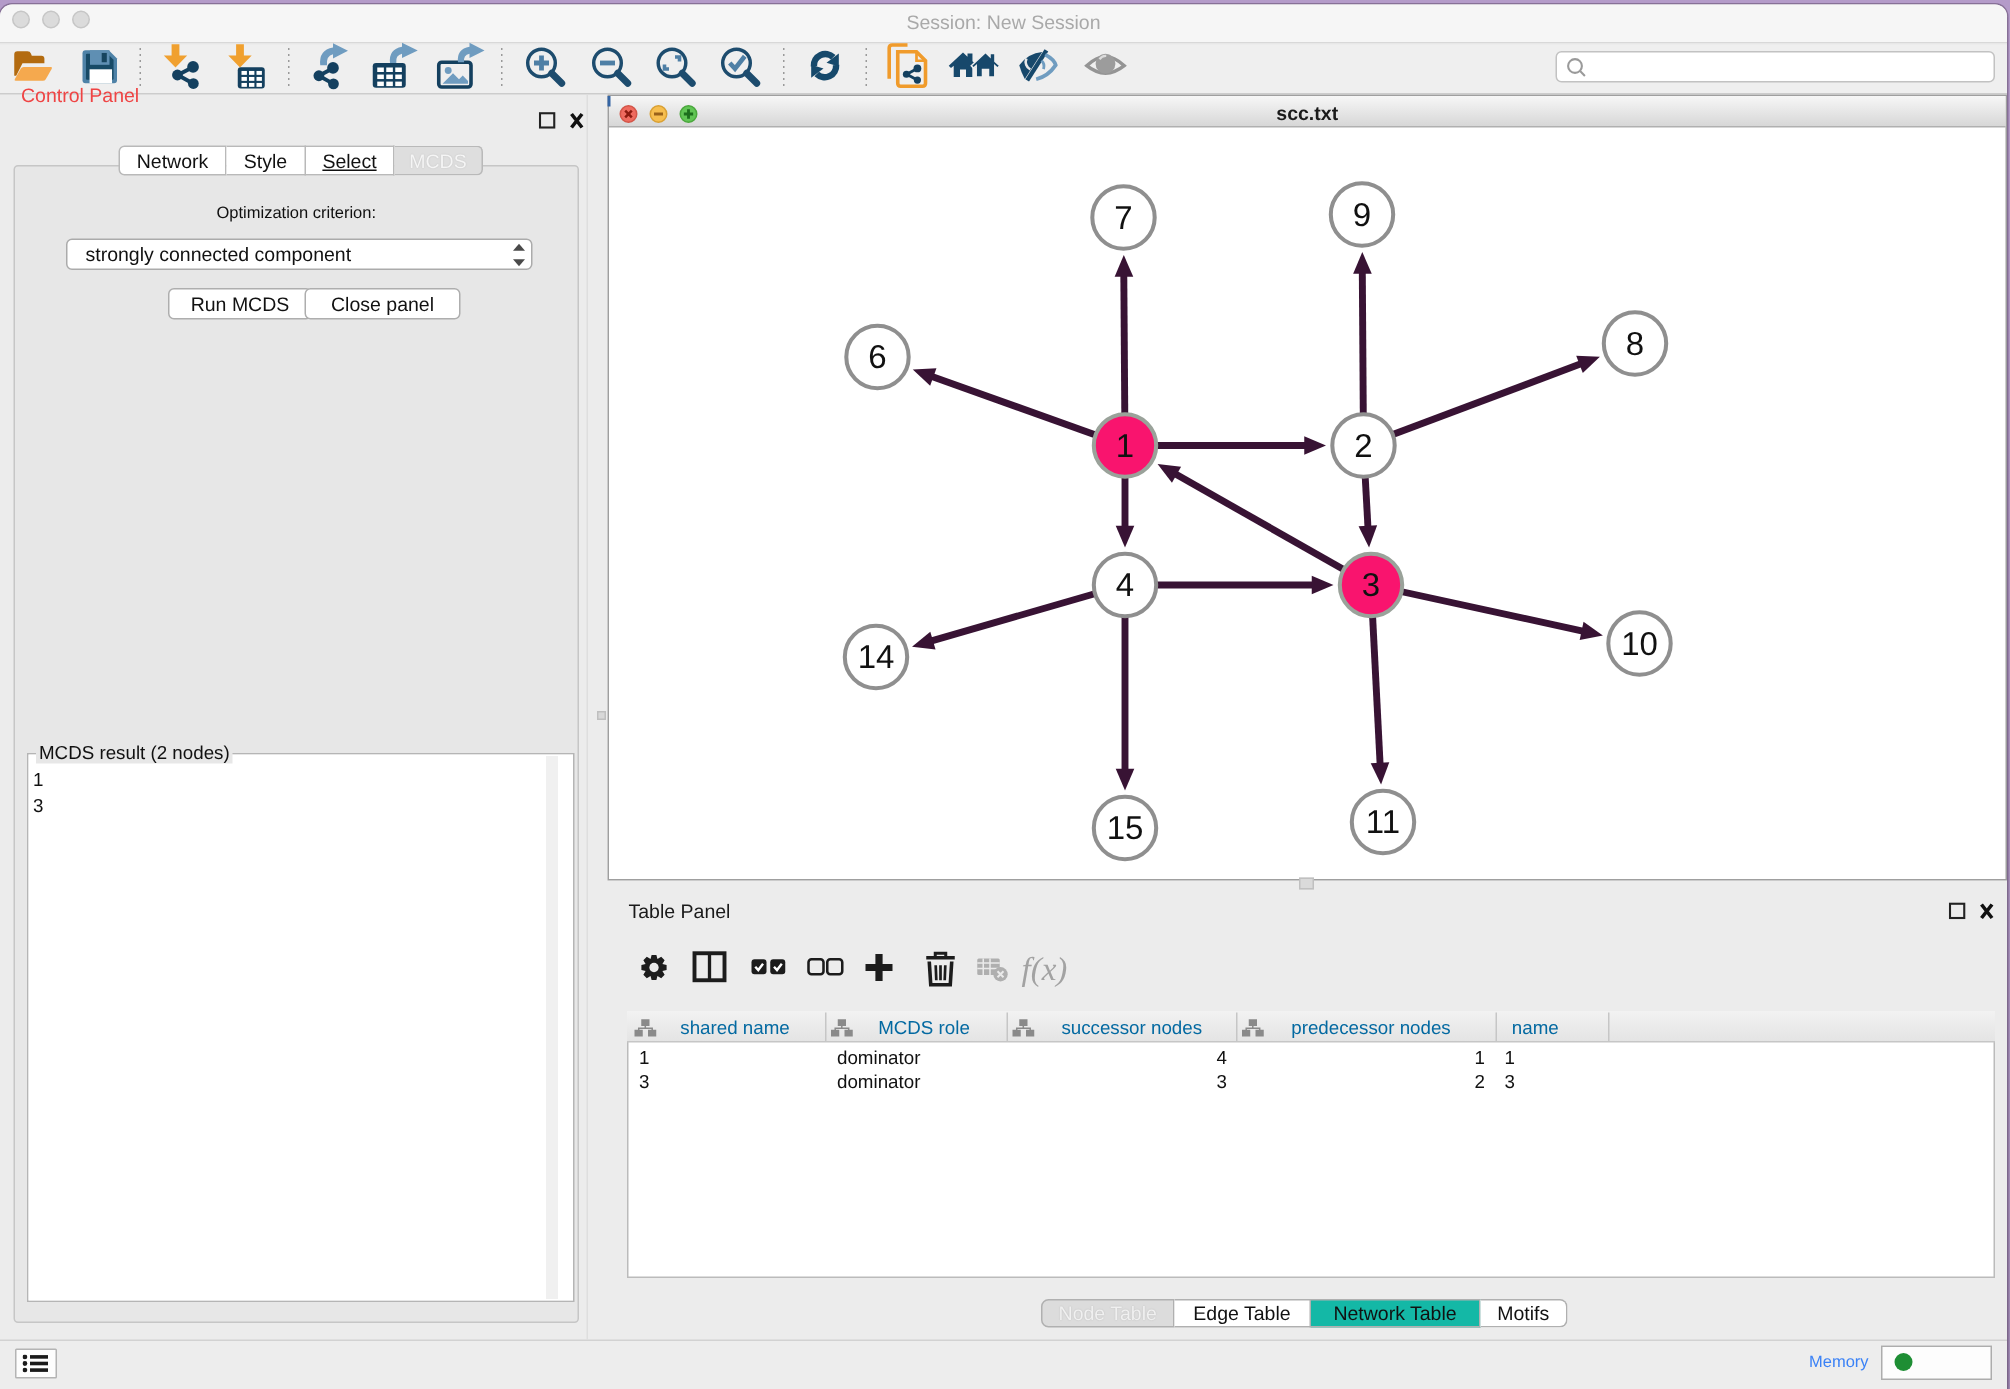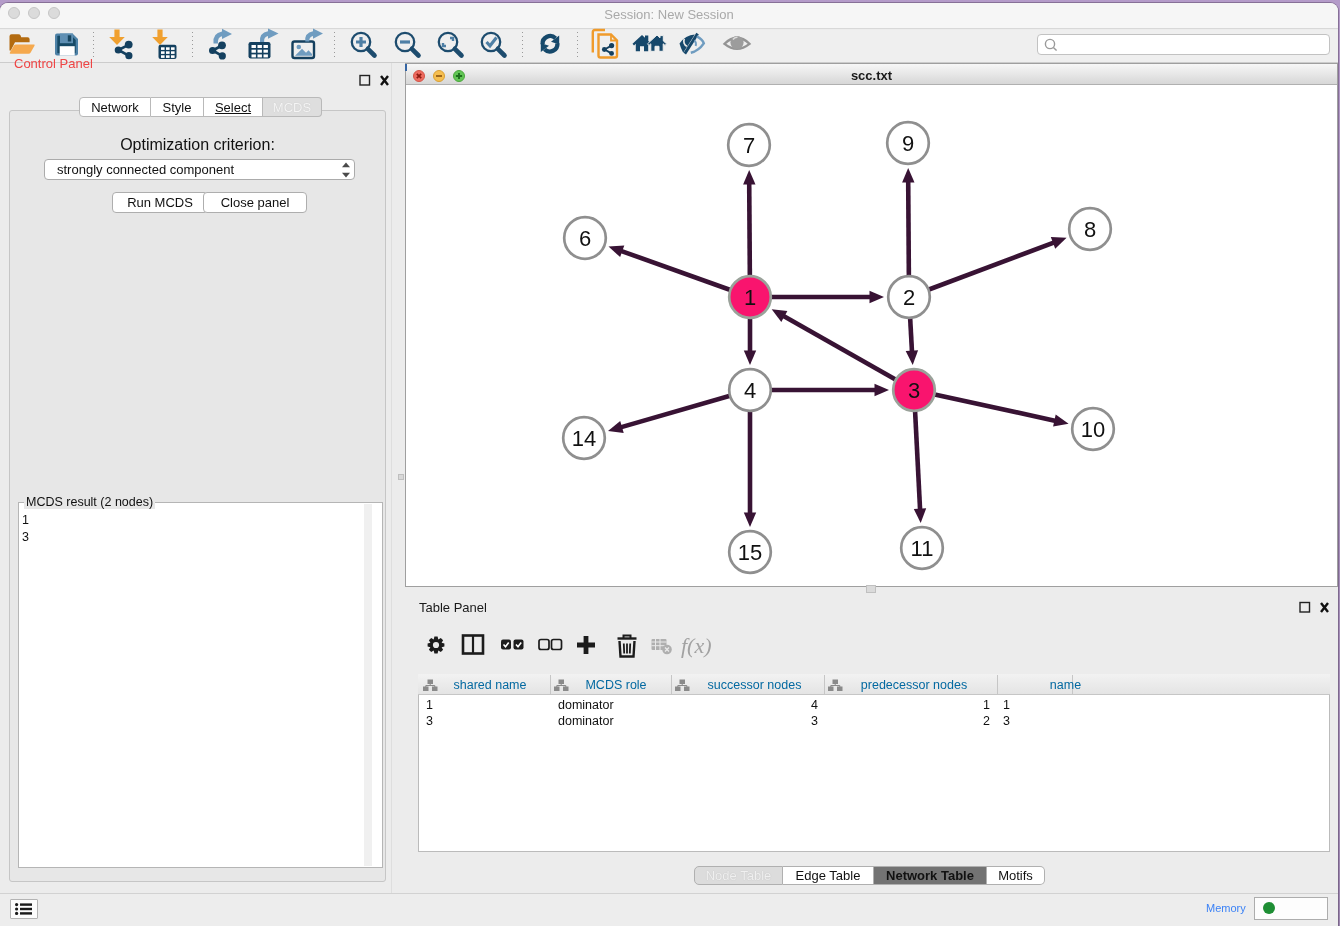--- a/index.html
+++ b/index.html
@@ -10,21 +10,21 @@
   .titlebar { left:0; top:3px; width:1338px; height:26px; background:#f6f6f6; border-radius:8px 8px 0 0; border-bottom:1px solid #d8d8d8; }
   .tl { width:12px; height:12px; border-radius:50%; background:#dbdbdb; border:1px solid #c6c6c6; top:7px; }
   .wintitle { top:7px; left:0; width:1338px; text-align:center; font-size:13px; color:#a9a9a9; }
   .toolbar { left:0; top:30px; width:1338px; height:33px; background:#efefef; border-bottom:1px solid #cccccc; }
   .tsep { top:32px; width:1px; height:28px; background:repeating-linear-gradient(#9a9a9a 0 1.5px, transparent 1.5px 4px); }
   .searchbox { left:1037px; top:34px; width:293px; height:21px; background:#fff; border:1px solid #c2c2c2; border-radius:4px; }
   
   .cp-title { left:14px; top:56px; font-size:13px; color:#ef4444; }
   .panelbox { left:9px; top:110px; width:377px; height:772px; background:#e7e7e7; border:1px solid #c6c6c6; border-radius:3px; }
   .tab { top:97px; height:20px; background:#fff; border:1px solid #b9b9b9; font-size:13px; color:#111; text-align:center; line-height:19px; }
-  .opt-label { left:9px; top:138px; width:377px; text-align:center; font-size:16px; color:#111; }
+  .opt-label { left:9px; top:138px; width:377px; text-align:center; font-size:11px; color:#111; }
   .dropdown { left:44px; top:159px; width:311px; height:21px; background:#fff; border:1px solid #ababab; border-radius:4px; font-size:13px; color:#111; line-height:19px; padding-left:12px; }
   .btn { top:192px; height:21px; background:#fff; border:1px solid #aeaeae; border-radius:4px; font-size:13px; color:#111; text-align:center; line-height:19px; }
   .groupbox { left:18px; top:502px; width:365px; height:366px; border:1px solid #b5b5b5; }
   .groupbox-inner { left:19px; top:503px; width:363px; height:364px; background:#fff; }
   .grouplabel { left:24px; top:495px; background:#e7e7e7; font-size:12.5px; color:#111; padding:0 2px; }
   
   .netwin { left:405px; top:63px; width:933px; height:524px; background:#fff; border:1px solid #9f9f9f; }
   .nettitle { left:406px; top:64px; width:931px; height:21px; background:linear-gradient(#f7f7f7,#d7d7d7); border-bottom:1px solid #b0b0b0; }
   .nt-btn { width:12px; height:12px; border-radius:50%; top:70px; border-width:1px; border-style:solid; }
   .scc { left:406px; top:68px; width:931px; text-align:center; font-size:13px; font-weight:bold; color:#1a1a1a; }
@@ -322,34 +322,34 @@
 </g>
 <use href="#orgico" x="131"></use>
 <use href="#orgico" x="252"></use>
 <use href="#orgico" x="405"></use>
 </g>
 </svg>
 <div class="abs th" style="left:445px; top:678px; width:90px;">shared name</div>
 <div class="abs th" style="left:576px; top:678px; width:80px;">MCDS role</div>
 <div class="abs th" style="left:697px; top:678px; width:115px;">successor nodes</div>
 <div class="abs th" style="left:849px; top:678px; width:130px;">predecessor nodes</div>
-<div class="abs th" style="left:1028px; top:678px; width:75px;">name</div>
+<div class="abs th" style="left:986px; top:678px; width:75px;">name</div>
 <div class="abs td" style="left:426px; top:698px;">1</div>
 <div class="abs td" style="left:558px; top:698px;">dominator</div>
 <div class="abs td" style="left:780px; top:698px; width:38px; text-align:right;">4</div>
 <div class="abs td" style="left:952px; top:698px; width:38px; text-align:right;">1</div>
 <div class="abs td" style="left:1003px; top:698px;">1</div>
 <div class="abs td" style="left:426px; top:714px;">3</div>
 <div class="abs td" style="left:558px; top:714px;">dominator</div>
 <div class="abs td" style="left:780px; top:714px; width:38px; text-align:right;">3</div>
 <div class="abs td" style="left:952px; top:714px; width:38px; text-align:right;">2</div>
 <div class="abs td" style="left:1003px; top:714px;">3</div>
 <div class="abs btab" style="left:694px; width:89px; border-radius:5px 0 0 5px; background:#dcdcdc; color:#f0f0f0; text-shadow:0 0 1px #b5b5b5;">Node Table</div>
 <div class="abs btab" style="left:783px; width:91px; border-left:none; background:#fff; color:#111;">Edge Table</div>
-<div class="abs btab" style="left:874px; width:113px; border-left:none; background:#737373; color:#111;font-weight:bold;">Network Table</div>
+<div class="abs btab" style="left:874px; width:113px; border-left:none; background:#14b8a6; color:#111;">Network Table</div>
 <div class="abs btab" style="left:987px; width:58px; border-left:none; border-radius:0 5px 5px 0; background:#fff; color:#111;">Motifs</div>
 
 <div class="abs statusbar"></div>
 <div class="abs listbtn"></div>
 <svg class="abs" style="left:15px; top:903px;" width="18" height="12" viewBox="0 0 18 12">
     <g fill="#1a1a1a">
       <circle cx="1.6" cy="1.6" r="1.6"></circle>
       <circle cx="1.6" cy="6" r="1.6"></circle>
       <circle cx="1.6" cy="10.4" r="1.6"></circle>
       <rect x="5" y="0.4" width="12" height="2.4"></rect>

